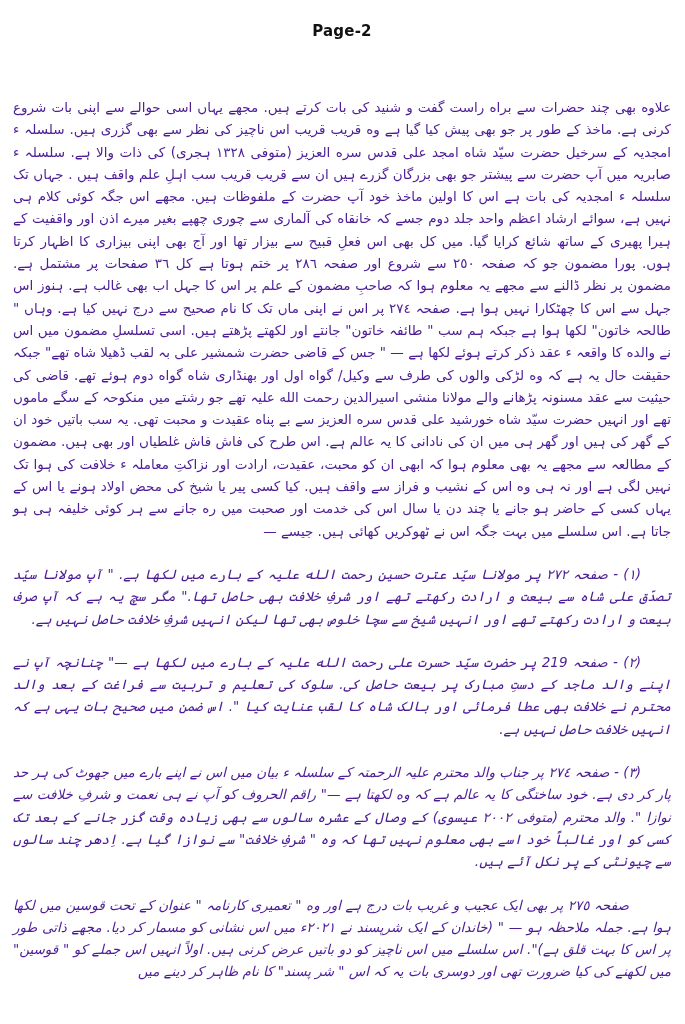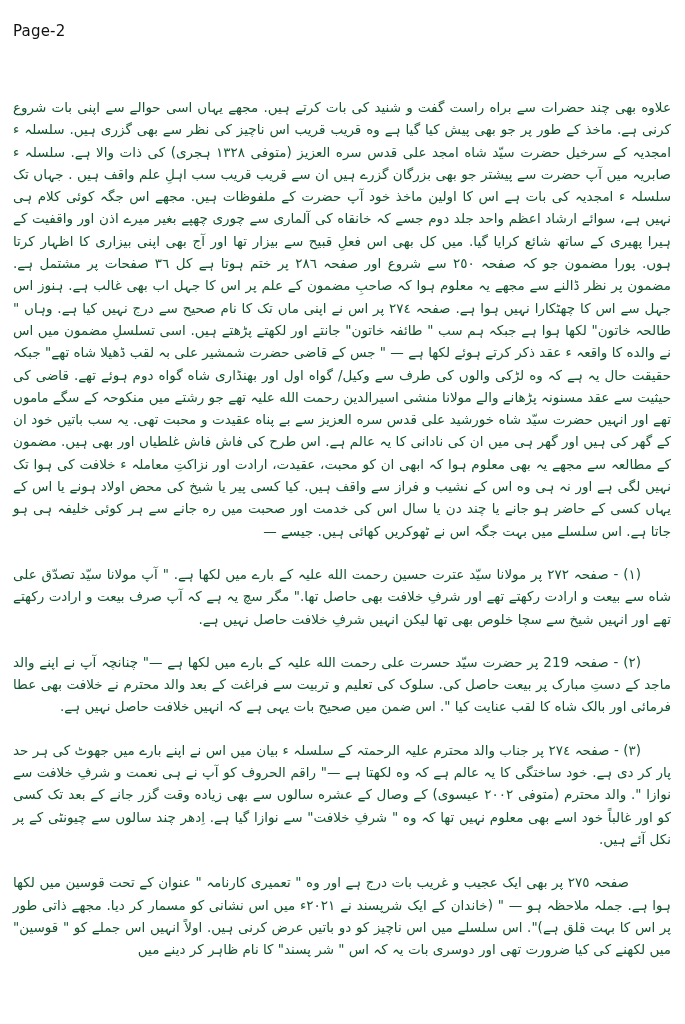--- a/index.html
+++ b/index.html
@@ -13,40 +13,40 @@
     height: 1024px;
     margin: 0 auto;
     background: #ffffff;
     color: #000000;
     box-sizing: border-box;
     padding: 22px 14px 0 13px;
     overflow: hidden;
     font-family: "DejaVu Sans", sans-serif;
   }
   .page-header {
-    text-align: left;
-    font-weight: normal;
+    text-align: center;
+    font-weight: bold;
     font-size: 15px;
     letter-spacing: 0.2px;
     color: #111111;
     margin-bottom: 56px;
   }
   .content {
     direction: rtl;
     unicode-bidi: embed;
     text-align: justify;
     font-size: 13.5px;
     line-height: 22.3px;
-    color: #14532d;
+    color: #4c1d95;
   }
   .para {
     margin: 0 0 21px 0;
   }
-  .para.indent-sm { text-indent: 30px; }
-  .para.indent-lg { text-indent: 42px; }
+  .para.indent-sm { text-indent: 30px; font-style: italic; }
+  .para.indent-lg { text-indent: 42px; font-style: italic; }
 </style>
 </head>
 <body>
 
 <div class="page">
   <div class="page-header">Page-2</div>
 
   <div class="content" dir="rtl">
     <p class="para">علاوه بھی چند حضرات سے براه راست گفت و شنید کی بات کرتے ہیں. مجھے یہاں اسی حوالے سے اپنی بات شروع کرنی ہے. ماخذ کے طور پر جو بھی پیش کیا گیا ہے وه قریب قریب اس ناچیز کی نظر سے بھی گزری ہیں. سلسلہ ء امجدیہ کے سرخیل حضرت سیّد شاه امجد علی قدس سره العزیز (متوفی ١٣٢٨ ہجری) کی ذات والا ہے. سلسلہ ء صابریہ میں آپ حضرت سے پیشتر جو بھی بزرگان گزرے ہیں ان سے قریب قریب سب اہلِ علم واقف ہیں . جہاں تک سلسلہ ء امجدیہ کی بات ہے اس کا اولین ماخذ خود آپ حضرت کے ملفوظات ہیں. مجھے اس جگہ کوئی کلام ہی نہیں ہے، سوائے ارشاد اعظم واحد جلد دوم جسے کہ خانقاه کی آلماری سے چوری چھپے بغیر میرے اذن اور واقفیت کے ہیرا پھیری کے ساتھ شائع کرایا گیا. میں کل بھی اس فعلِ قبیح سے بیزار تھا اور آج بھی اپنی بیزاری کا اظہار کرتا ہوں. پورا مضمون جو کہ صفحہ ٢٥٠ سے شروع اور صفحہ ٢٨٦ پر ختم ہوتا ہے کل ٣٦ صفحات پر مشتمل ہے. مضمون پر نظر ڈالنے سے مجھے یہ معلوم ہوا کہ صاحبِ مضمون کے علم پر اس کا جہل اب بھی غالب ہے. ہنوز اس جہل سے اس کا چھٹکارا نہیں ہوا ہے. صفحہ ٢٧٤ پر اس نے اپنی ماں تک کا نام صحیح سے درج نہیں کیا ہے. وہاں " طالحہ خاتون" لکھا ہوا ہے جبکہ ہم سب " طائفہ خاتون" جانتے اور لکھتے پڑھتے ہیں. اسی تسلسلِ مضمون میں اس نے والده کا واقعہ ء عقد ذکر کرتے ہوئے لکھا ہے — " جس کے قاضی حضرت شمشیر علی بہ لقب ڈھیلا شاه تھے" جبکہ حقیقت حال یہ ہے کہ وه لڑکی والوں کی طرف سے وکیل/ گواه اول اور بھنڈاری شاه گواه دوم ہوئے تھے. قاضی کی حیثیت سے عقد مسنونہ پڑھانے والے مولانا منشی اسیرالدین رحمت الله علیہ تھے جو رشتے میں منکوحہ کے سگے ماموں تھے اور انہیں حضرت سیّد شاه خورشید علی قدس سره العزیز سے بے پناه عقیدت و محبت تھی. یہ سب باتیں خود ان کے گھر کی ہیں اور گھر ہی میں ان کی نادانی کا یہ عالم ہے. اس طرح کی فاش فاش غلطیاں اور بھی ہیں. مضمون کے مطالعہ سے مجھے یہ بھی معلوم ہوا کہ ابھی ان کو محبت، عقیدت، ارادت اور نزاکتِ معاملہ ء خلافت کی ہوا تک نہیں لگی ہے اور نہ ہی وه اس کے نشیب و فراز سے واقف ہیں. کیا کسی پیر یا شیخ کی محض اولاد ہونے یا اس کے یہاں کسی کے حاضر ہو جانے یا چند دن یا سال اس کی خدمت اور صحبت میں ره جانے سے ہر کوئی خلیفہ ہی ہو جاتا ہے. اس سلسلے میں بہت جگہ اس نے ٹھوکریں کھائی ہیں. جیسے —</p>
 

